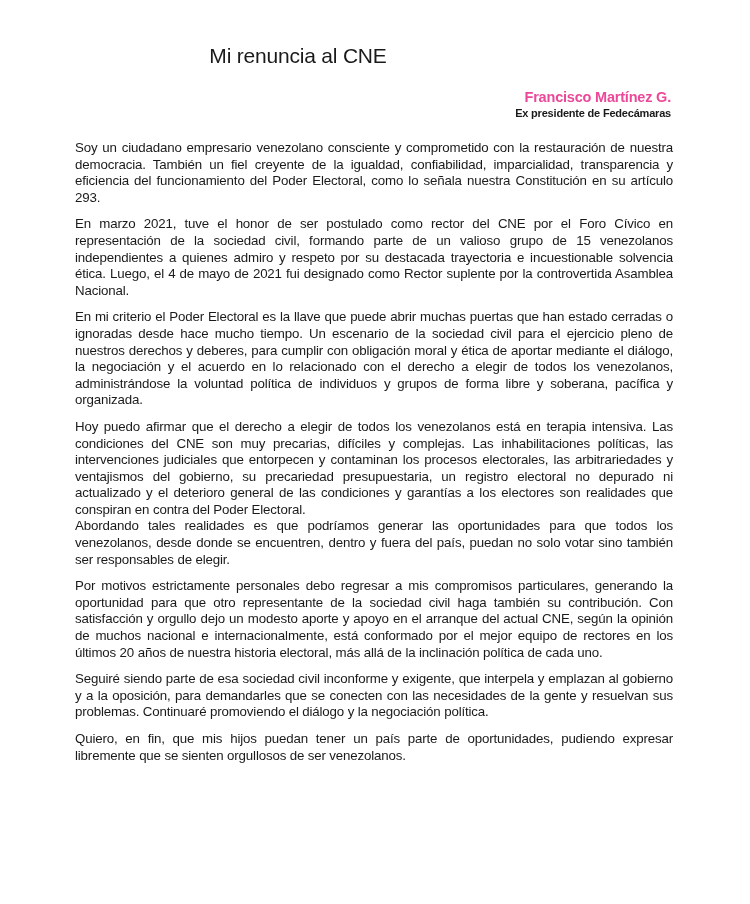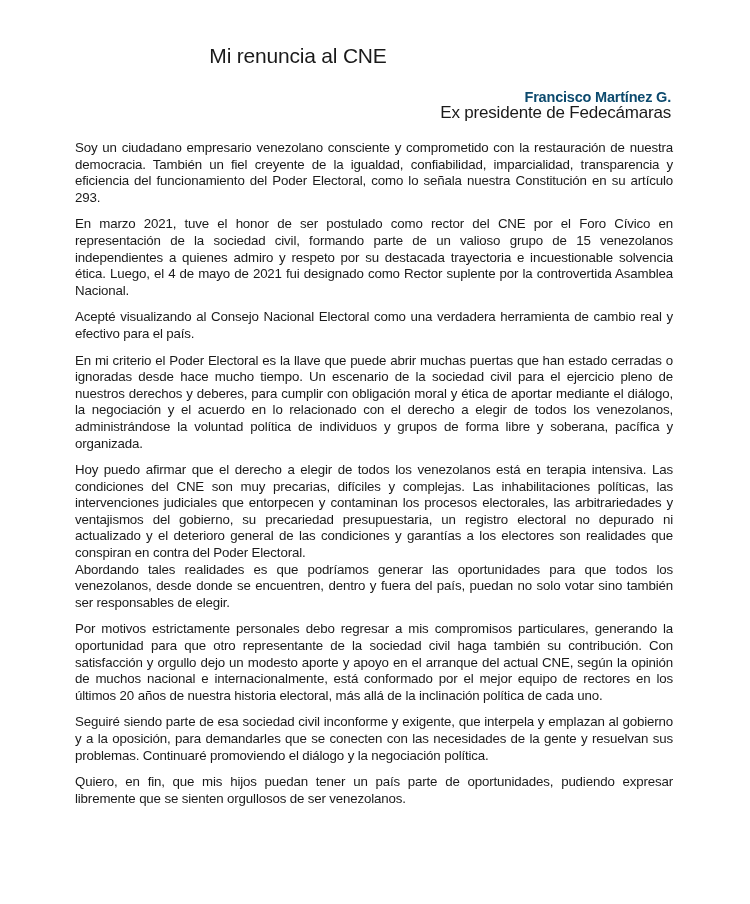--- a/index.html
+++ b/index.html
@@ -38,26 +38,26 @@
     .author-block {
       position: absolute;
       top: 88px;
       right: 79px;
       text-align: right;
     }
     .author-name {
       font-size: 14.5px;
       font-weight: bold;
       line-height: 18px;
-      color: #0c4a6e;
+      color: #ec4899;
       letter-spacing: -0.2px;
     }
     .author-role {
-      font-size: 17px;
-      font-weight: normal;
+      font-size: 11px;
+      font-weight: bold;
       line-height: 14px;
       color: #1a1a1a;
       letter-spacing: -0.2px;
     }
     .body {
       position: absolute;
       top: 140px;
       left: 75px;
       width: 598px;
     }
@@ -80,21 +80,20 @@
   <h1 class="title">Mi renuncia al CNE</h1>
 
   <div class="author-block">
     <div class="author-name">Francisco Martínez G.</div>
     <div class="author-role">Ex presidente de Fedecámaras</div>
   </div>
 
   <div class="body">
     <p class="para">Soy un ciudadano empresario venezolano consciente y comprometido con la restauración de nuestra democracia. También un fiel creyente de la igualdad, confiabilidad, imparcialidad, transparencia y eficiencia del funcionamiento del Poder Electoral, como lo señala nuestra Constitución en su artículo 293.</p>
     <p class="para">En marzo 2021, tuve el honor de ser postulado como rector del CNE por el Foro Cívico en representación de la sociedad civil, formando parte de un valioso grupo de 15 venezolanos independientes a quienes admiro y respeto por su destacada trayectoria e incuestionable solvencia ética. Luego, el 4 de mayo de 2021 fui designado como Rector suplente por la controvertida Asamblea Nacional.</p>
-    <p class="para">Acepté visualizando al Consejo Nacional Electoral como una verdadera herramienta de cambio real y efectivo para el país.</p>
     <p class="para">En mi criterio el Poder Electoral es la llave que puede abrir muchas puertas que han estado cerradas o ignoradas desde hace mucho tiempo. Un escenario de la sociedad civil para el ejercicio pleno de nuestros derechos y deberes, para cumplir con obligación moral y ética de aportar mediante el diálogo, la negociación y el acuerdo en lo relacionado con el derecho a elegir de todos los venezolanos, administrándose la voluntad política de individuos y grupos de forma libre y soberana, pacífica y organizada.</p>
     <p class="para gap-lg">Hoy puedo afirmar que el derecho a elegir de todos los venezolanos está en terapia intensiva. Las condiciones del CNE son muy precarias, difíciles y complejas. Las inhabilitaciones políticas, las intervenciones judiciales que entorpecen y contaminan los procesos electorales, las arbitrariedades y ventajismos del gobierno, su precariedad presupuestaria, un registro electoral no depurado ni actualizado y el deterioro general de las condiciones y garantías a los electores son realidades que conspiran en contra del Poder Electoral.</p>
     <p class="para">Abordando tales realidades es que podríamos generar las oportunidades para que todos los venezolanos, desde donde se encuentren, dentro y fuera del país, puedan no solo votar sino también ser responsables de elegir.</p>
     <p class="para">Por motivos estrictamente personales debo regresar a mis compromisos particulares, generando la oportunidad para que otro representante de la sociedad civil haga también su contribución. Con satisfacción y orgullo dejo un modesto aporte y apoyo en el arranque del actual CNE, según la opinión de muchos nacional e internacionalmente, está conformado por el mejor equipo de rectores en los últimos 20 años de nuestra historia electoral, más allá de la inclinación política de cada uno.</p>
     <p class="para">Seguiré siendo parte de esa sociedad civil inconforme y exigente, que interpela y emplazan al gobierno y a la oposición, para demandarles que se conecten con las necesidades de la gente y resuelvan sus problemas. Continuaré promoviendo el diálogo y la negociación política.</p>
     <p class="para">Quiero, en fin, que mis hijos puedan tener un país parte de oportunidades, pudiendo expresar libremente que se sienten orgullosos de ser venezolanos.</p>
   </div>
 </div>
 
 </body></html>

